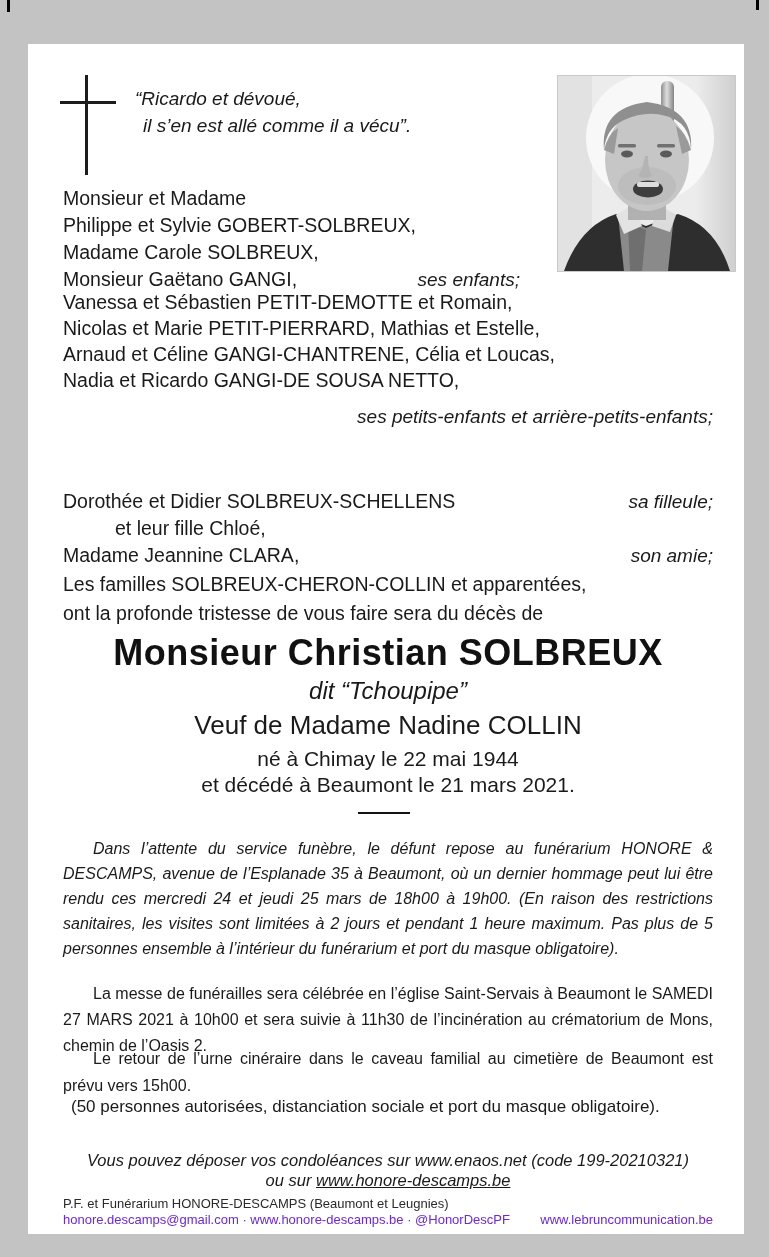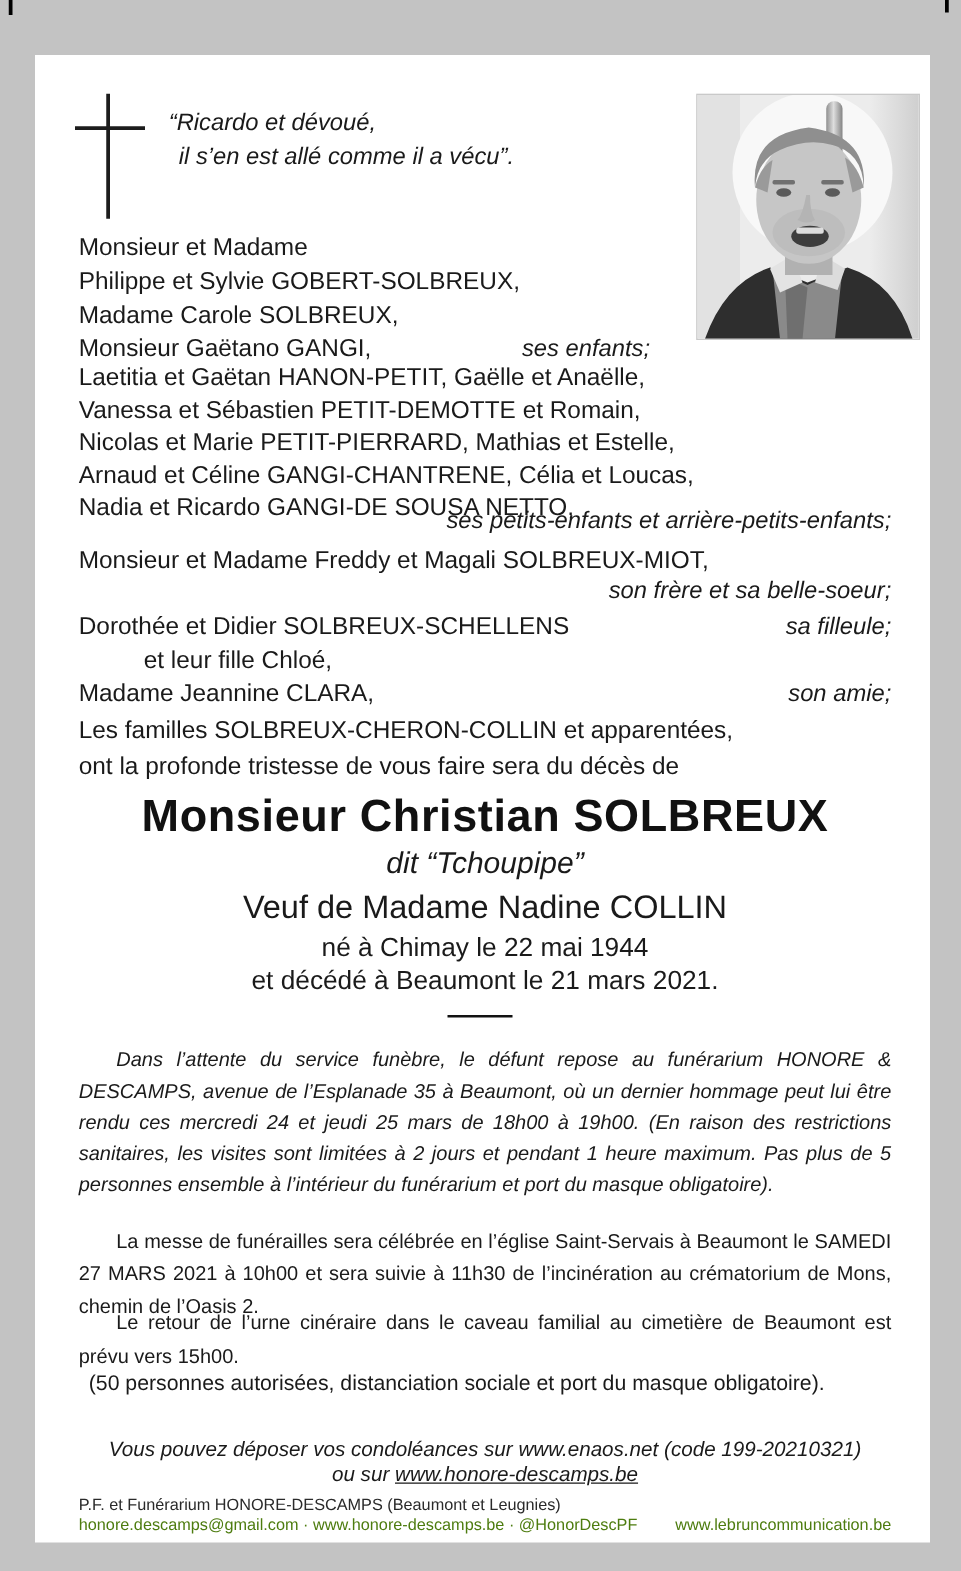--- a/index.html
+++ b/index.html
@@ -71,21 +71,21 @@
   .note50{position:absolute;left:8px;top:1053px;width:642px;font-size:17px;white-space:nowrap;}
   .reunion{position:absolute;left:0;top:1080px;width:650px;text-align:center;
     font-size:17.5px;font-weight:bold;}
   .cond1{position:absolute;left:0;top:1107px;width:650px;text-align:center;
     font-size:16.5px;font-style:italic;white-space:nowrap;}
   .cond2{position:absolute;left:0;top:1127px;width:650px;text-align:center;
     font-size:16.5px;font-style:italic;}
   .cond2 .link{text-decoration:underline;}
 
   .footer1{position:absolute;left:0;top:1152px;width:650px;font-size:13px;color:#2a2a2a;}
-  .footer2{position:absolute;left:0;top:1168px;width:650px;font-size:13px;color:#4d7c0f;
+  .footer2{position:absolute;left:0;top:1168px;width:650px;font-size:13px;color:#6d28d9;
     display:flex;justify-content:space-between;align-items:center;}
 </style>
 </head>
 <body>
 
 <div class="crop-mark" style="left:7px;top:0;width:3px;height:12px;"></div>
 <div class="crop-mark" style="left:756px;top:0;width:3px;height:10px;"></div>
 
 <div class="sheet">
 
@@ -153,33 +153,28 @@
           <div class="tline">Madame Carole SOLBREUX,</div>
         </div>
       <div class="row tline">
         <span>Monsieur Gaëtano GANGI,</span>
         <span class="rel">ses enfants;</span>
       </div>
     </div>
 
     <div class="g-grandchildren">
       <div>
-          <div class="tline26">Laetitia et Gaëtan HANON-PETIT, Gaëlle et Anaëlle,</div>
           <div class="tline26">Vanessa et Sébastien PETIT-DEMOTTE et Romain,</div>
           <div class="tline26">Nicolas et Marie PETIT-PIERRARD, Mathias et Estelle,</div>
           <div class="tline26">Arnaud et Céline GANGI-CHANTRENE, Célia et Loucas,</div>
           <div class="tline26">Nadia et Ricardo GANGI-DE SOUSA NETTO,</div>
         </div>
     </div>
     <div class="g-grandchildren-rel rel right">ses petits-enfants et arrière-petits-enfants;</div>
 
-    <div class="g-brother">
-      <div class="tline">Monsieur et Madame Freddy et Magali SOLBREUX-MIOT,</div>
-      <div class="rel right">son frère et sa belle-soeur;</div>
-    </div>
 
     <div class="g-goddaughter">
       <div class="row tline">
         <span>Dorothée et Didier SOLBREUX-SCHELLENS</span>
         <span class="rel">sa filleule;</span>
       </div>
       <div class="tline child">et leur fille Chloé,</div>
     </div>
 
     <div class="g-friend row tline">

